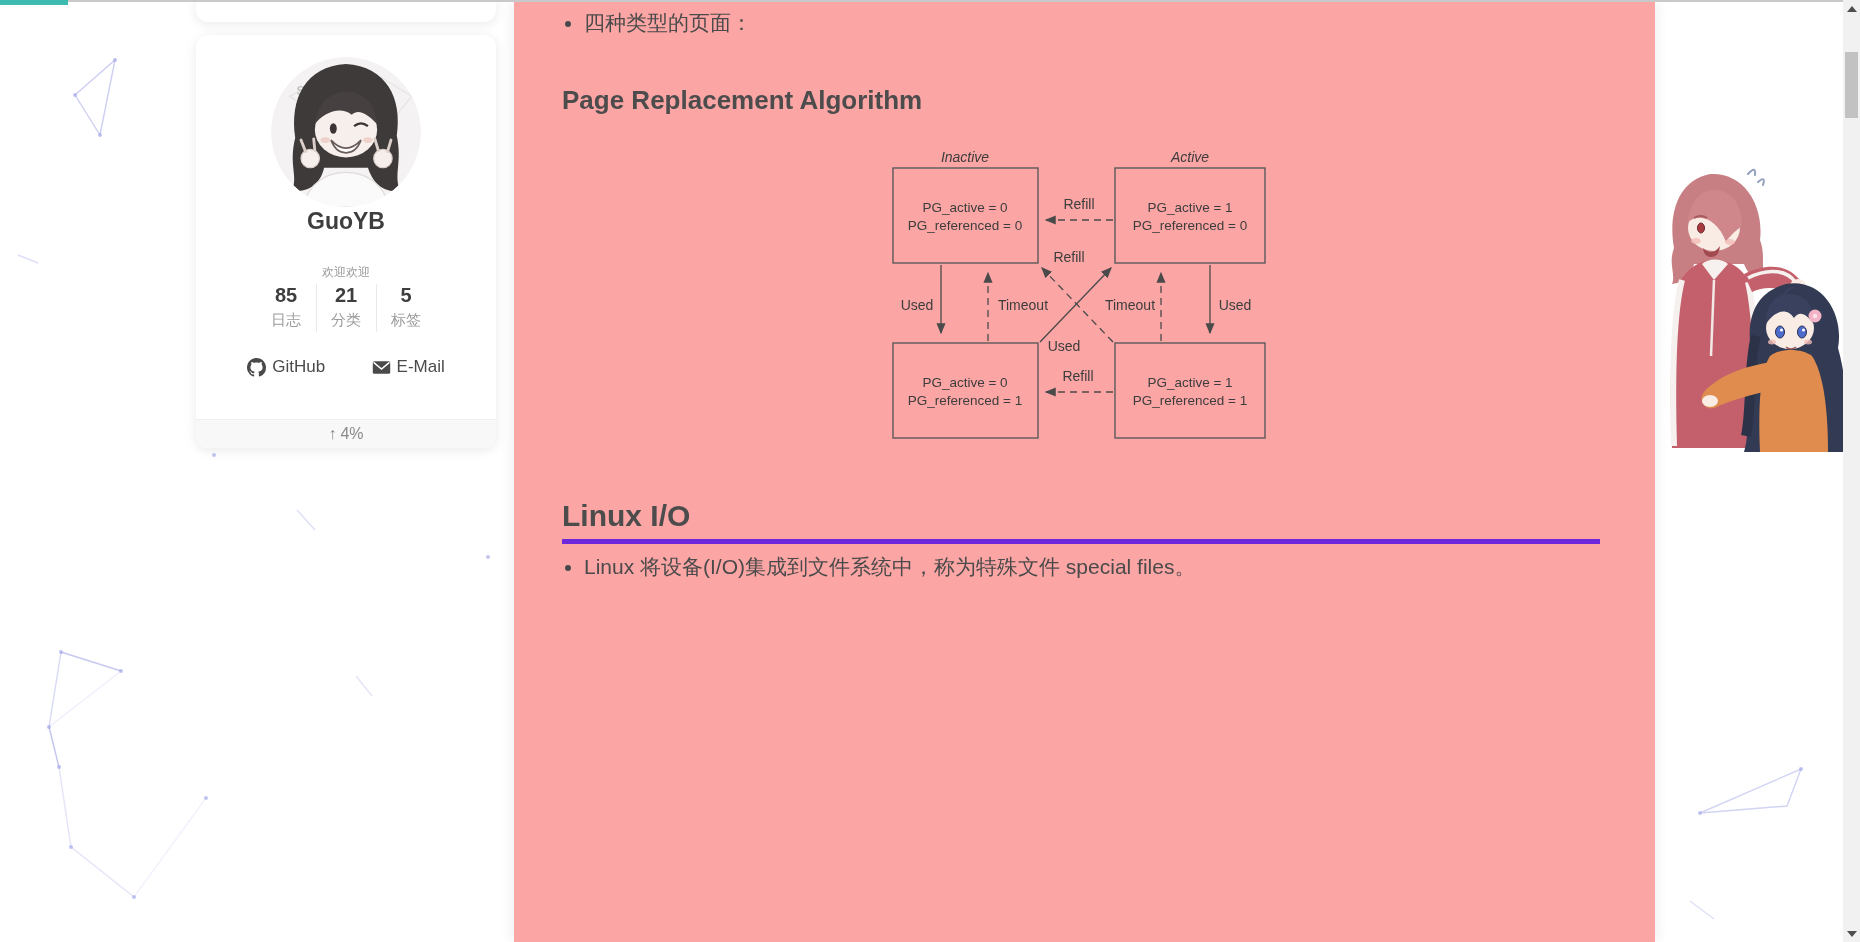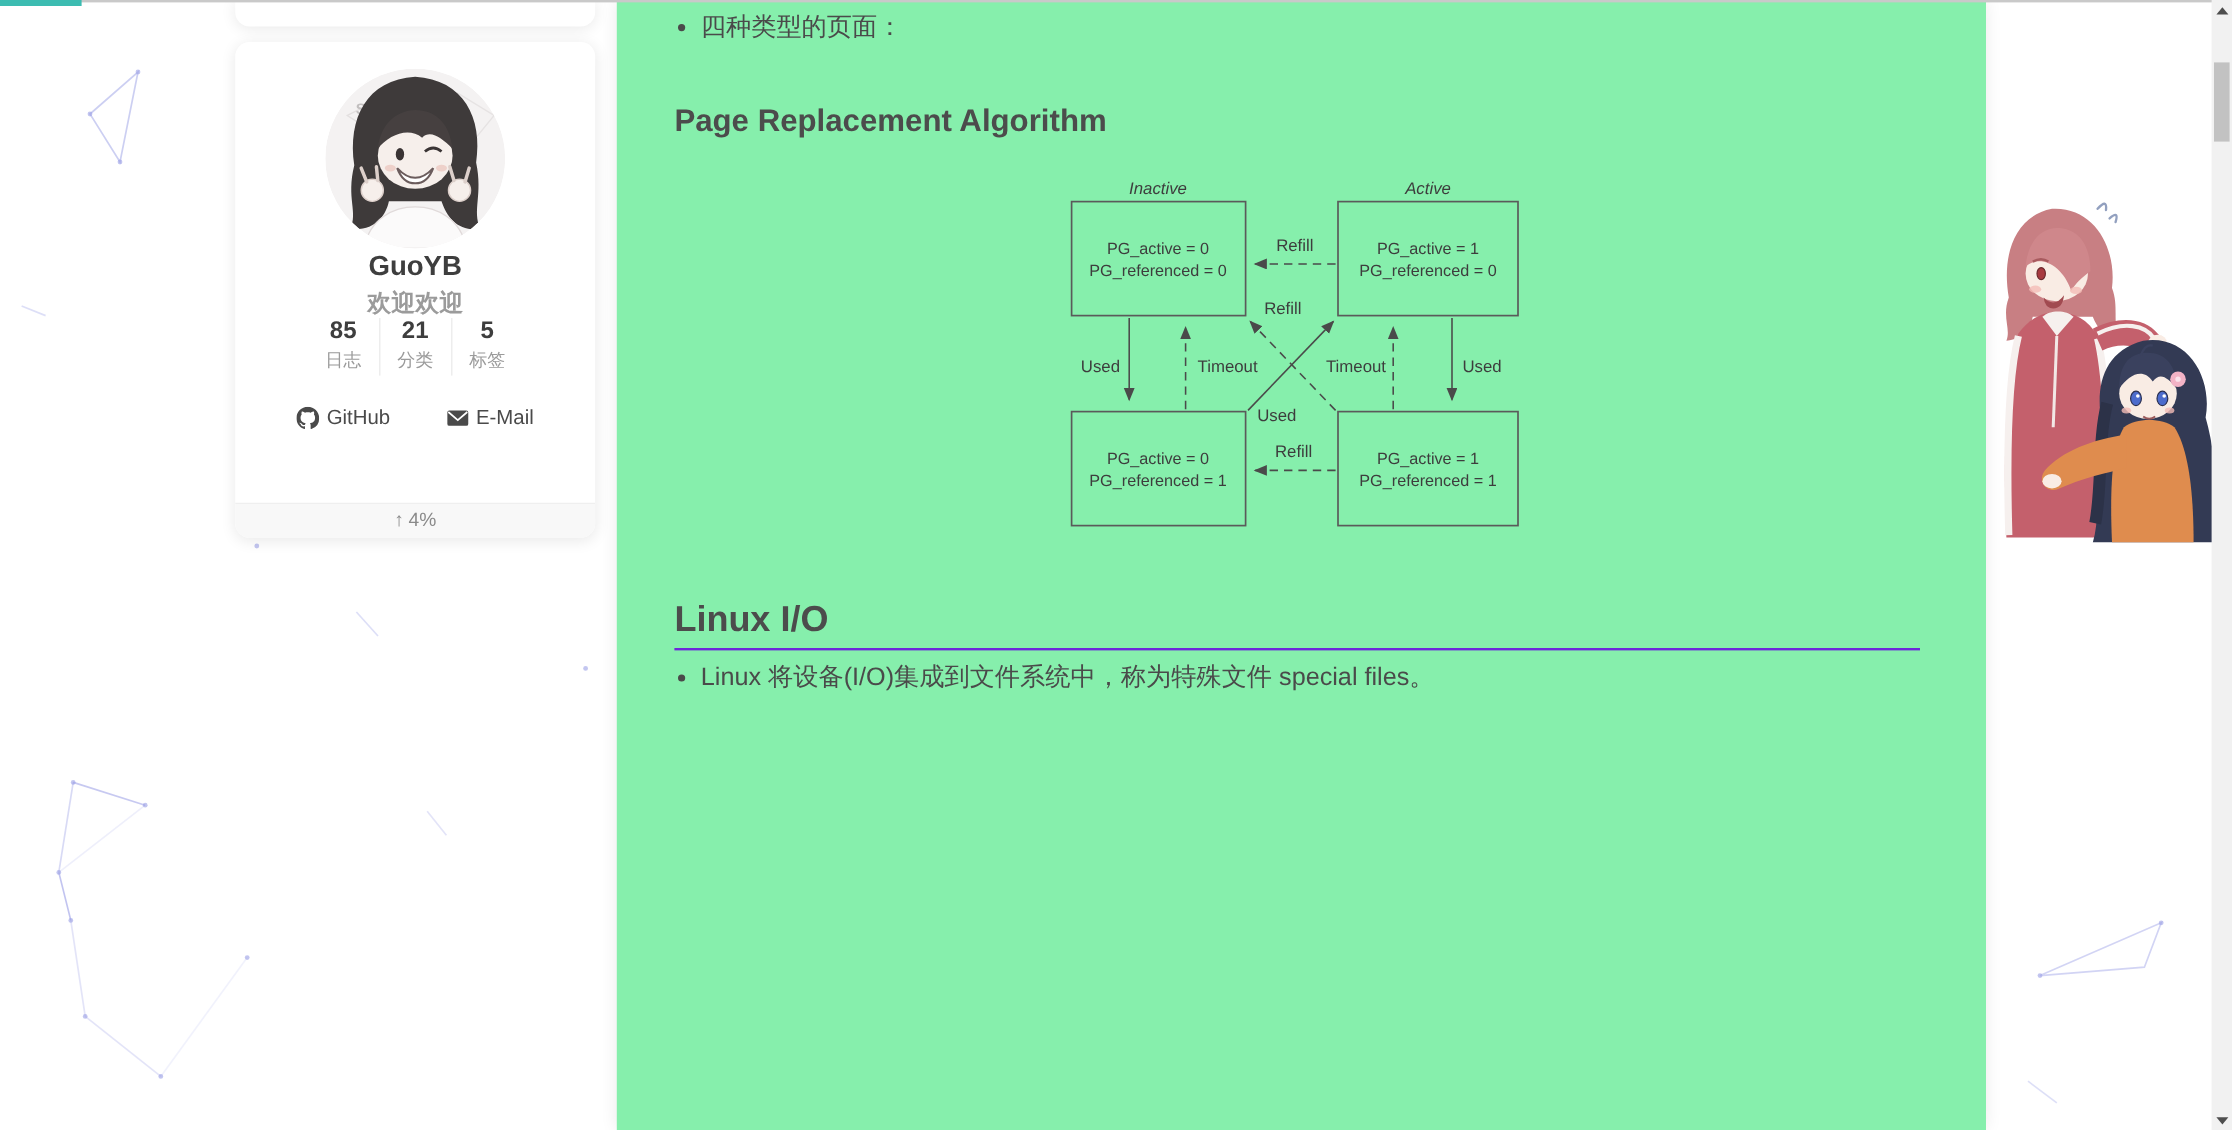--- a/index.html
+++ b/index.html
@@ -16,46 +16,46 @@
   
   .bg-deco{position:absolute;inset:0;z-index:0;}
 
   
   .sidebar{position:absolute;left:196px;top:0;width:300px;z-index:2;}
   .card{background:#fff;border-radius:12px;box-shadow:0 2px 12px rgba(0,0,0,.09);}
   .card-partial{height:22px;border-radius:0 0 12px 12px;}
   .profile-card{margin-top:13px;height:413px;display:flex;flex-direction:column;align-items:center;box-sizing:border-box;overflow:hidden;}
   .avatar-wrap{margin-top:22px;width:150px;height:150px;border-radius:50%;overflow:hidden;}
   .p-name{margin-top:0;font-size:23px;font-weight:bold;color:#3e3e3e;line-height:29px;}
-  .p-motto{margin-top:6px;font-size:20px;color:#9b9b9b;line-height:22px;font-weight:bold;}
+  .p-motto{margin-top:25px;font-size:12px;color:#9b9b9b;line-height:22px;}
   .p-stats{display:flex;align-items:center;}
   .stat{width:59px;text-align:center;text-decoration:none;cursor:pointer;}
   .stat b{display:block;font-size:20px;color:#3e3e3e;line-height:24px;}
   .stat span{display:block;font-size:15px;color:#9b9b9b;line-height:26px;}
   .vdiv{width:1px;height:48px;background:#e9e9e9;}
   .p-links{margin-top:24px;width:100%;display:flex;justify-content:space-around;padding:0 28px;box-sizing:border-box;}
   .p-link{display:flex;align-items:center;gap:6px;font-size:17px;color:#4a4a4a;text-decoration:none;cursor:pointer;}
   .p-footer{margin-top:auto;width:100%;height:28px;background:#f8f8f8;border-top:1px solid #efefef;
     display:flex;align-items:center;justify-content:center;gap:4px;color:#8a8a8a;font-size:16px;cursor:pointer;}
 
   
-  .main-card{position:absolute;left:514px;top:0;width:1141px;height:942px;background:#86efac;
+  .main-card{position:absolute;left:514px;top:0;width:1141px;height:942px;background:#fca5a5;
     box-shadow:0 0 14px rgba(0,0,0,.09);z-index:1;}
   .content{position:relative;height:100%;padding:0 55px 0 48px;box-sizing:border-box;
     font-size:21px;color:#4a4a4a;overflow:hidden;}
   ul.lv1{list-style:disc;margin:0;padding-left:22px;}
   ul.lv1>li{line-height:45px;}
   ul.lv2{list-style:circle;margin:4px 0 0 0;padding-left:31px;}
   ul.lv2>li{line-height:45px;}
   .list-top{margin-top:-26px;}
   .list-mid{margin-top:27px;}
   .list-bottom{margin-top:19px;}
   h2.sect{font-size:26px;font-weight:bold;color:#4c4c4c;margin:38px 0 0 0;line-height:34px;}
   h1.sect{font-size:30px;font-weight:bold;color:#4c4c4c;margin:46px 0 0 0;line-height:39px;
-    padding-bottom:4px;border-bottom:2px solid #6d28d9;}
+    padding-bottom:4px;border-bottom:5px solid #6d28d9;}
   figure.diagram{margin:23px auto 0;width:390px;}
 
   
   .side-illustration{position:absolute;left:1648px;top:156px;width:200px;height:296px;z-index:2;}
 
   
   .scrollbar{position:absolute;right:0;top:0;width:17px;height:942px;background:#f1f1f1;z-index:60;}
   .sb-btn{position:absolute;left:0;width:17px;height:17px;display:flex;align-items:center;justify-content:center;cursor:pointer;}
   .sb-up{top:0;} .sb-down{bottom:0;}
   .tri-up{width:0;height:0;border-left:5px solid transparent;border-right:5px solid transparent;border-bottom:6px solid #4e4e4e;}

